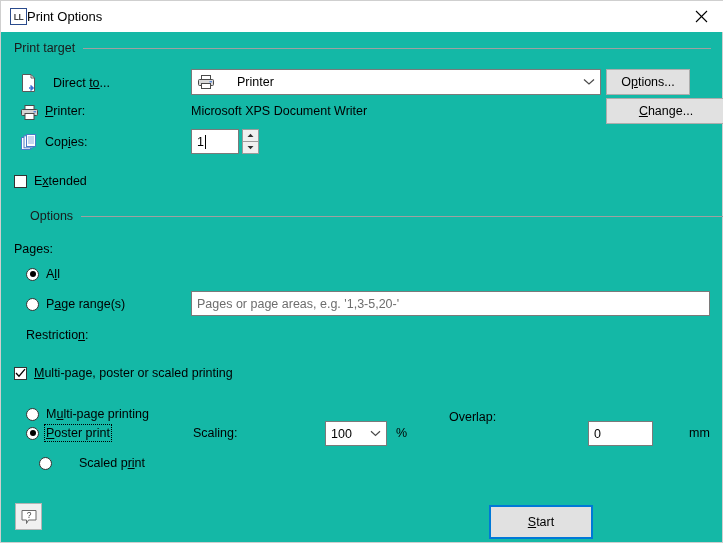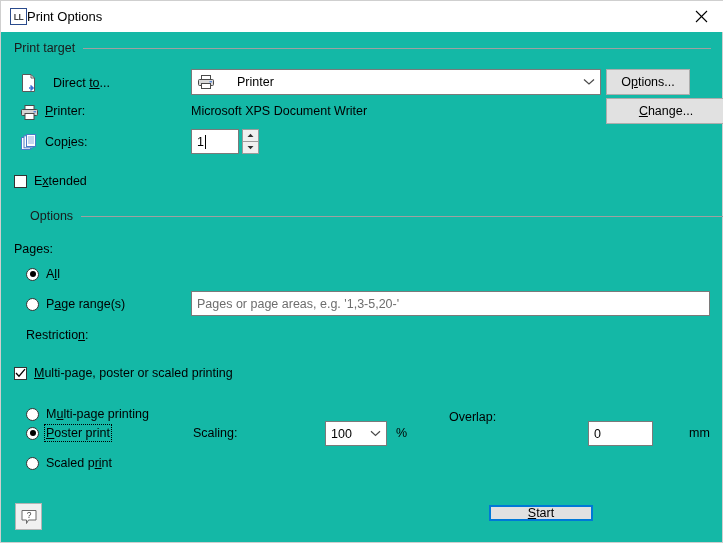--- a/index.html
+++ b/index.html
@@ -360,21 +360,21 @@
     <span class="lbl">M<span class="u">u</span>lti-page printing</span>
   </div>
 
   <div class="abs cbrow" style="left:25px; top:425px;">
     <span class="radio">
         <span class="dot"></span>
       </span>
     <span class="lbl focus-rect"><span class="u">P</span>oster print</span>
   </div>
 
-  <div class="abs cbrow" style="left:25px; top:455px;">
+  <div class="abs cbrow" style="left:38px; top:455px;gap:20px;">
     <span class="radio"></span>
     <span class="lbl">Scaled p<span class="u">ri</span>nt</span>
   </div>
 
   <div class="abs lbl" style="left:192px; top:425px;">Scaling:</div>
   <div class="abs combo" style="left:324px; top:420px; width:62px; height:25px;">
     <span class="combo-text">100</span>
     <span class="chev">
       <svg width="11" height="7" viewBox="0 0 11 7">
           <path d="M1 1.3 L5.5 5.4 L10 1.3" fill="none" stroke="#4a4a4a" stroke-width="1.2"></path>
@@ -389,17 +389,17 @@
   </div>
   <div class="abs lbl" style="left:660px; top:425px;margin-left:28px;">mm</div>
 
   <div class="abs help-btn" style="left:14px; top:502px;">
     <svg width="16" height="16" viewBox="0 0 16 16">
       <path d="M1 1.5 H15 V11 H7.5 L5.5 14.5 L5.5 11 H1 Z" fill="#fff" stroke="#6b6b6b" stroke-width="1"></path>
       <text x="8" y="9" font-family="Liberation Sans, sans-serif" font-size="8.5" text-anchor="middle" fill="#3a3a3a">?</text>
     </svg>
   </div>
 
-  <div class="abs btn default" style="left:488px; top:504px; width:104px; height:16px;">
+  <div class="abs btn default" style="left:488px; top:504px; width:104px; height:34px;">
     <span><span class="u">S</span>tart</span>
   </div>
 
 </div>
 
 </body></html>

